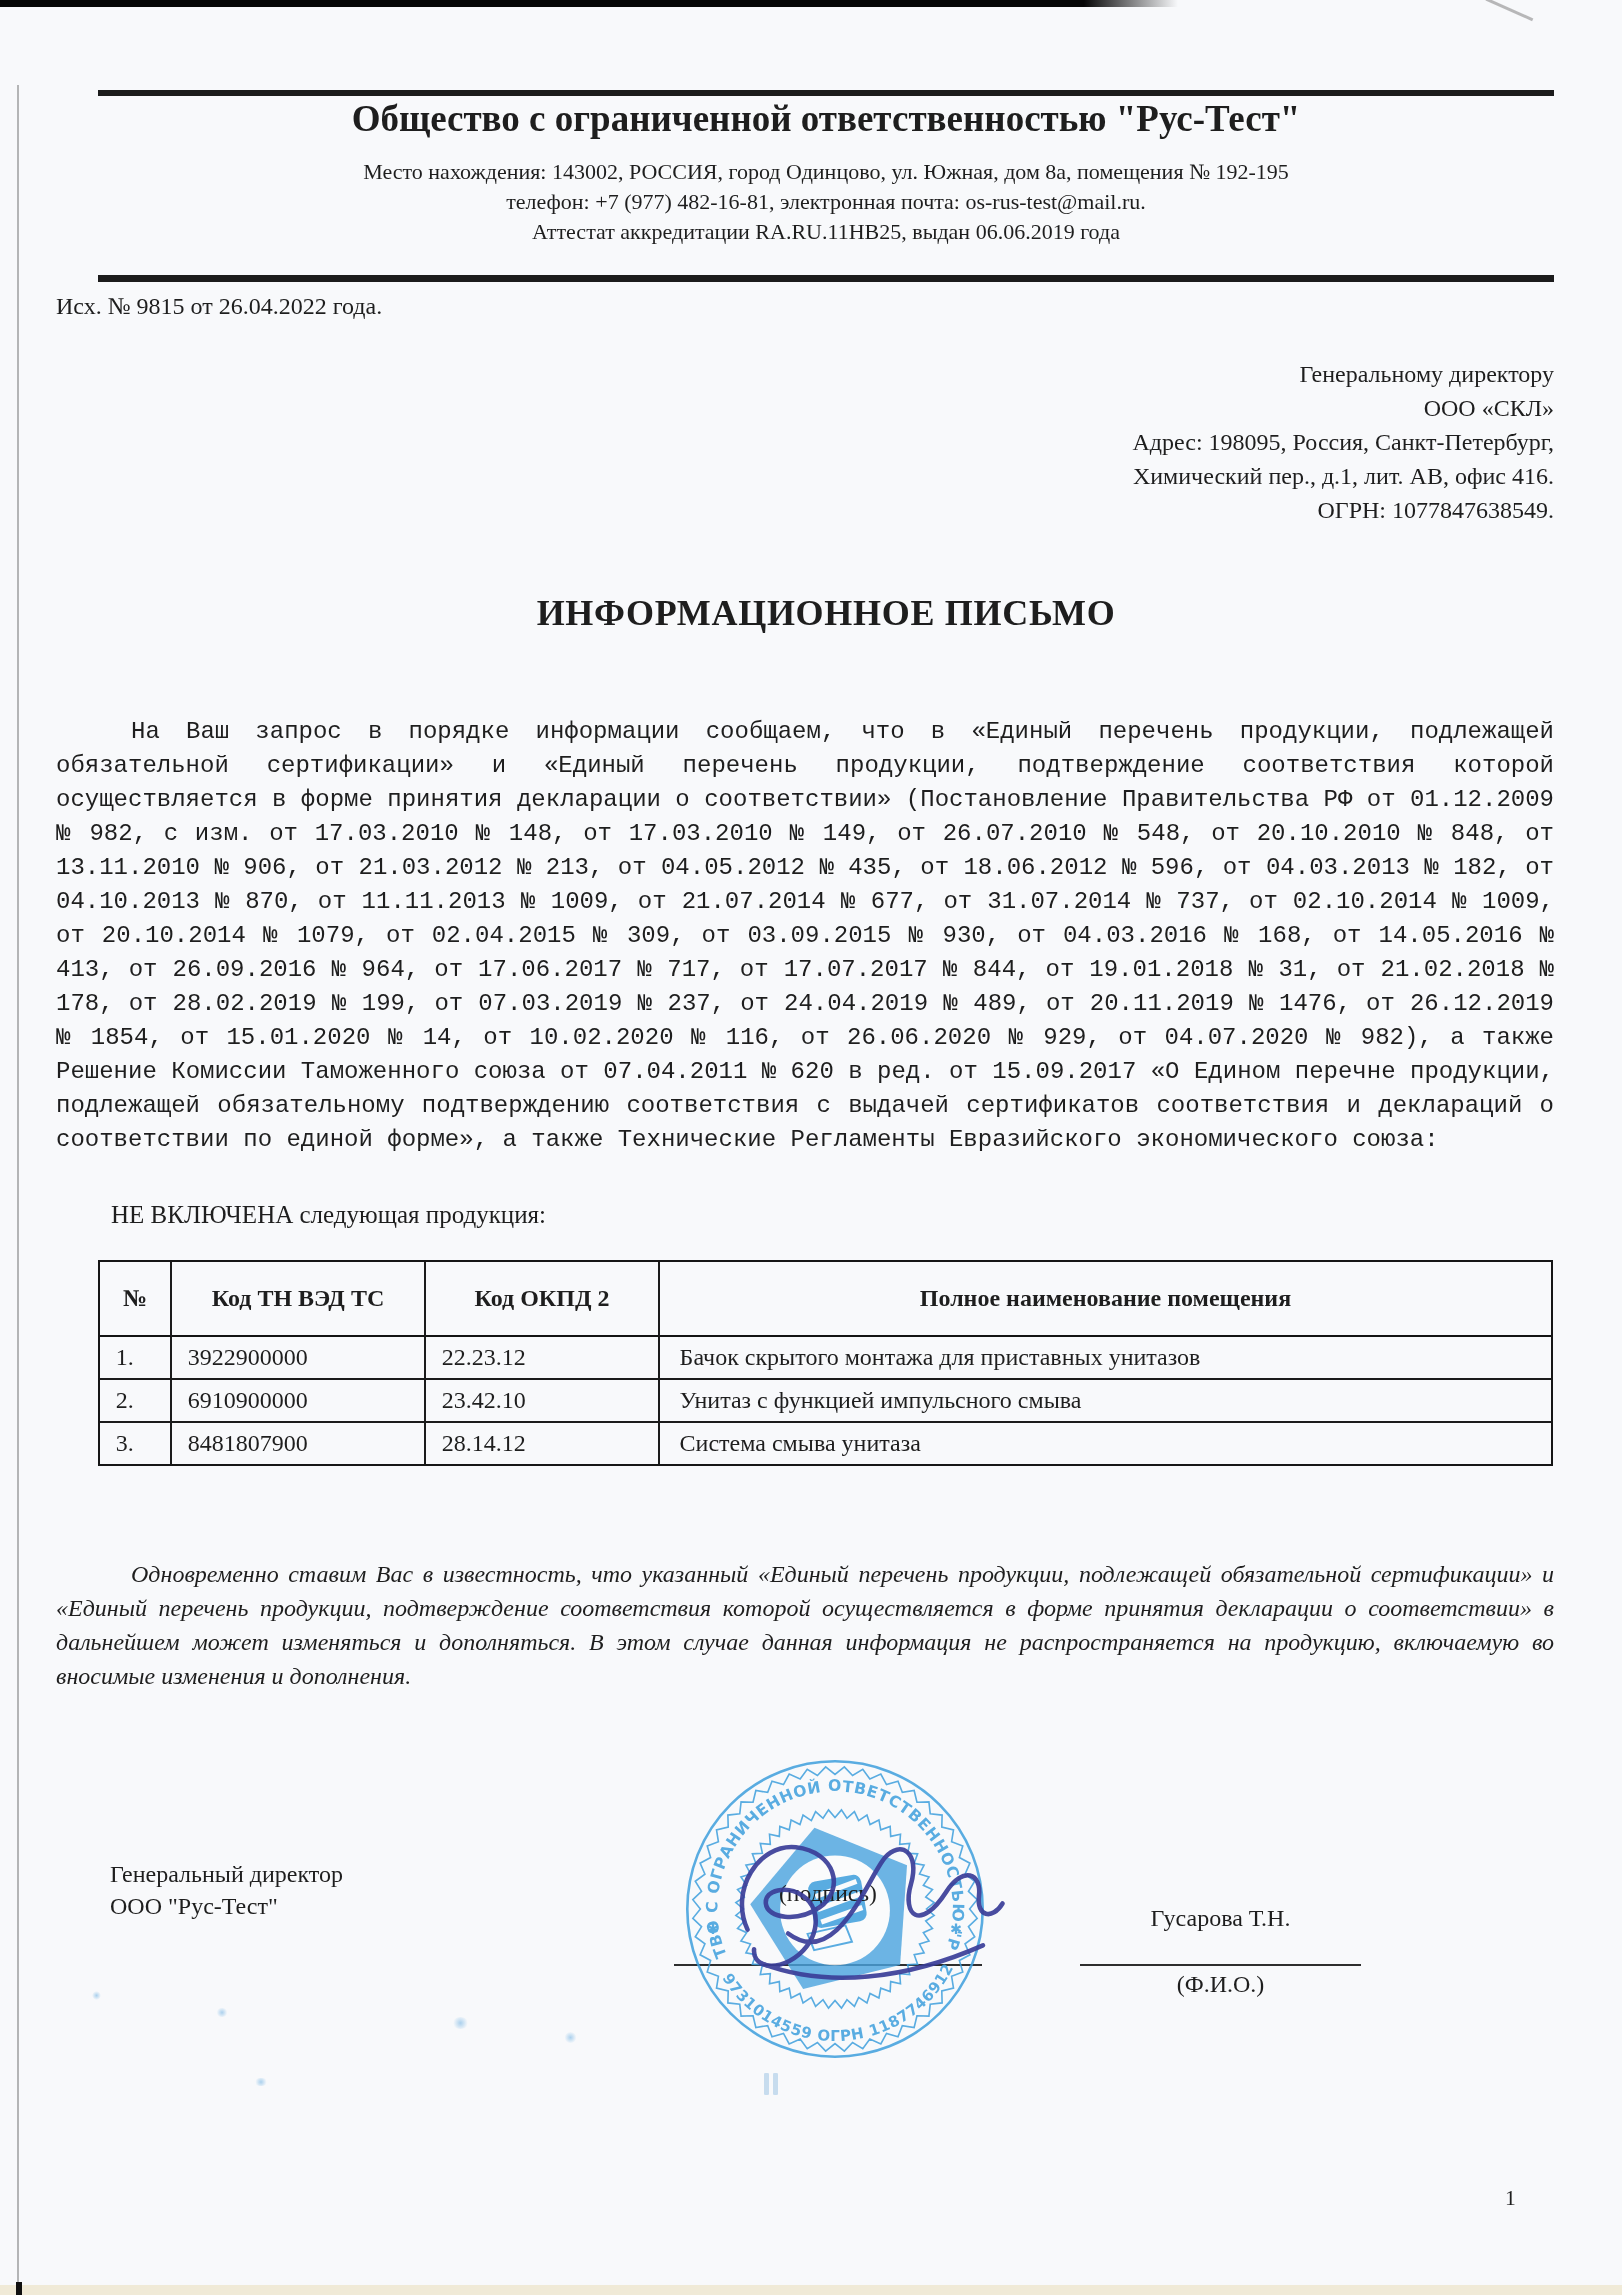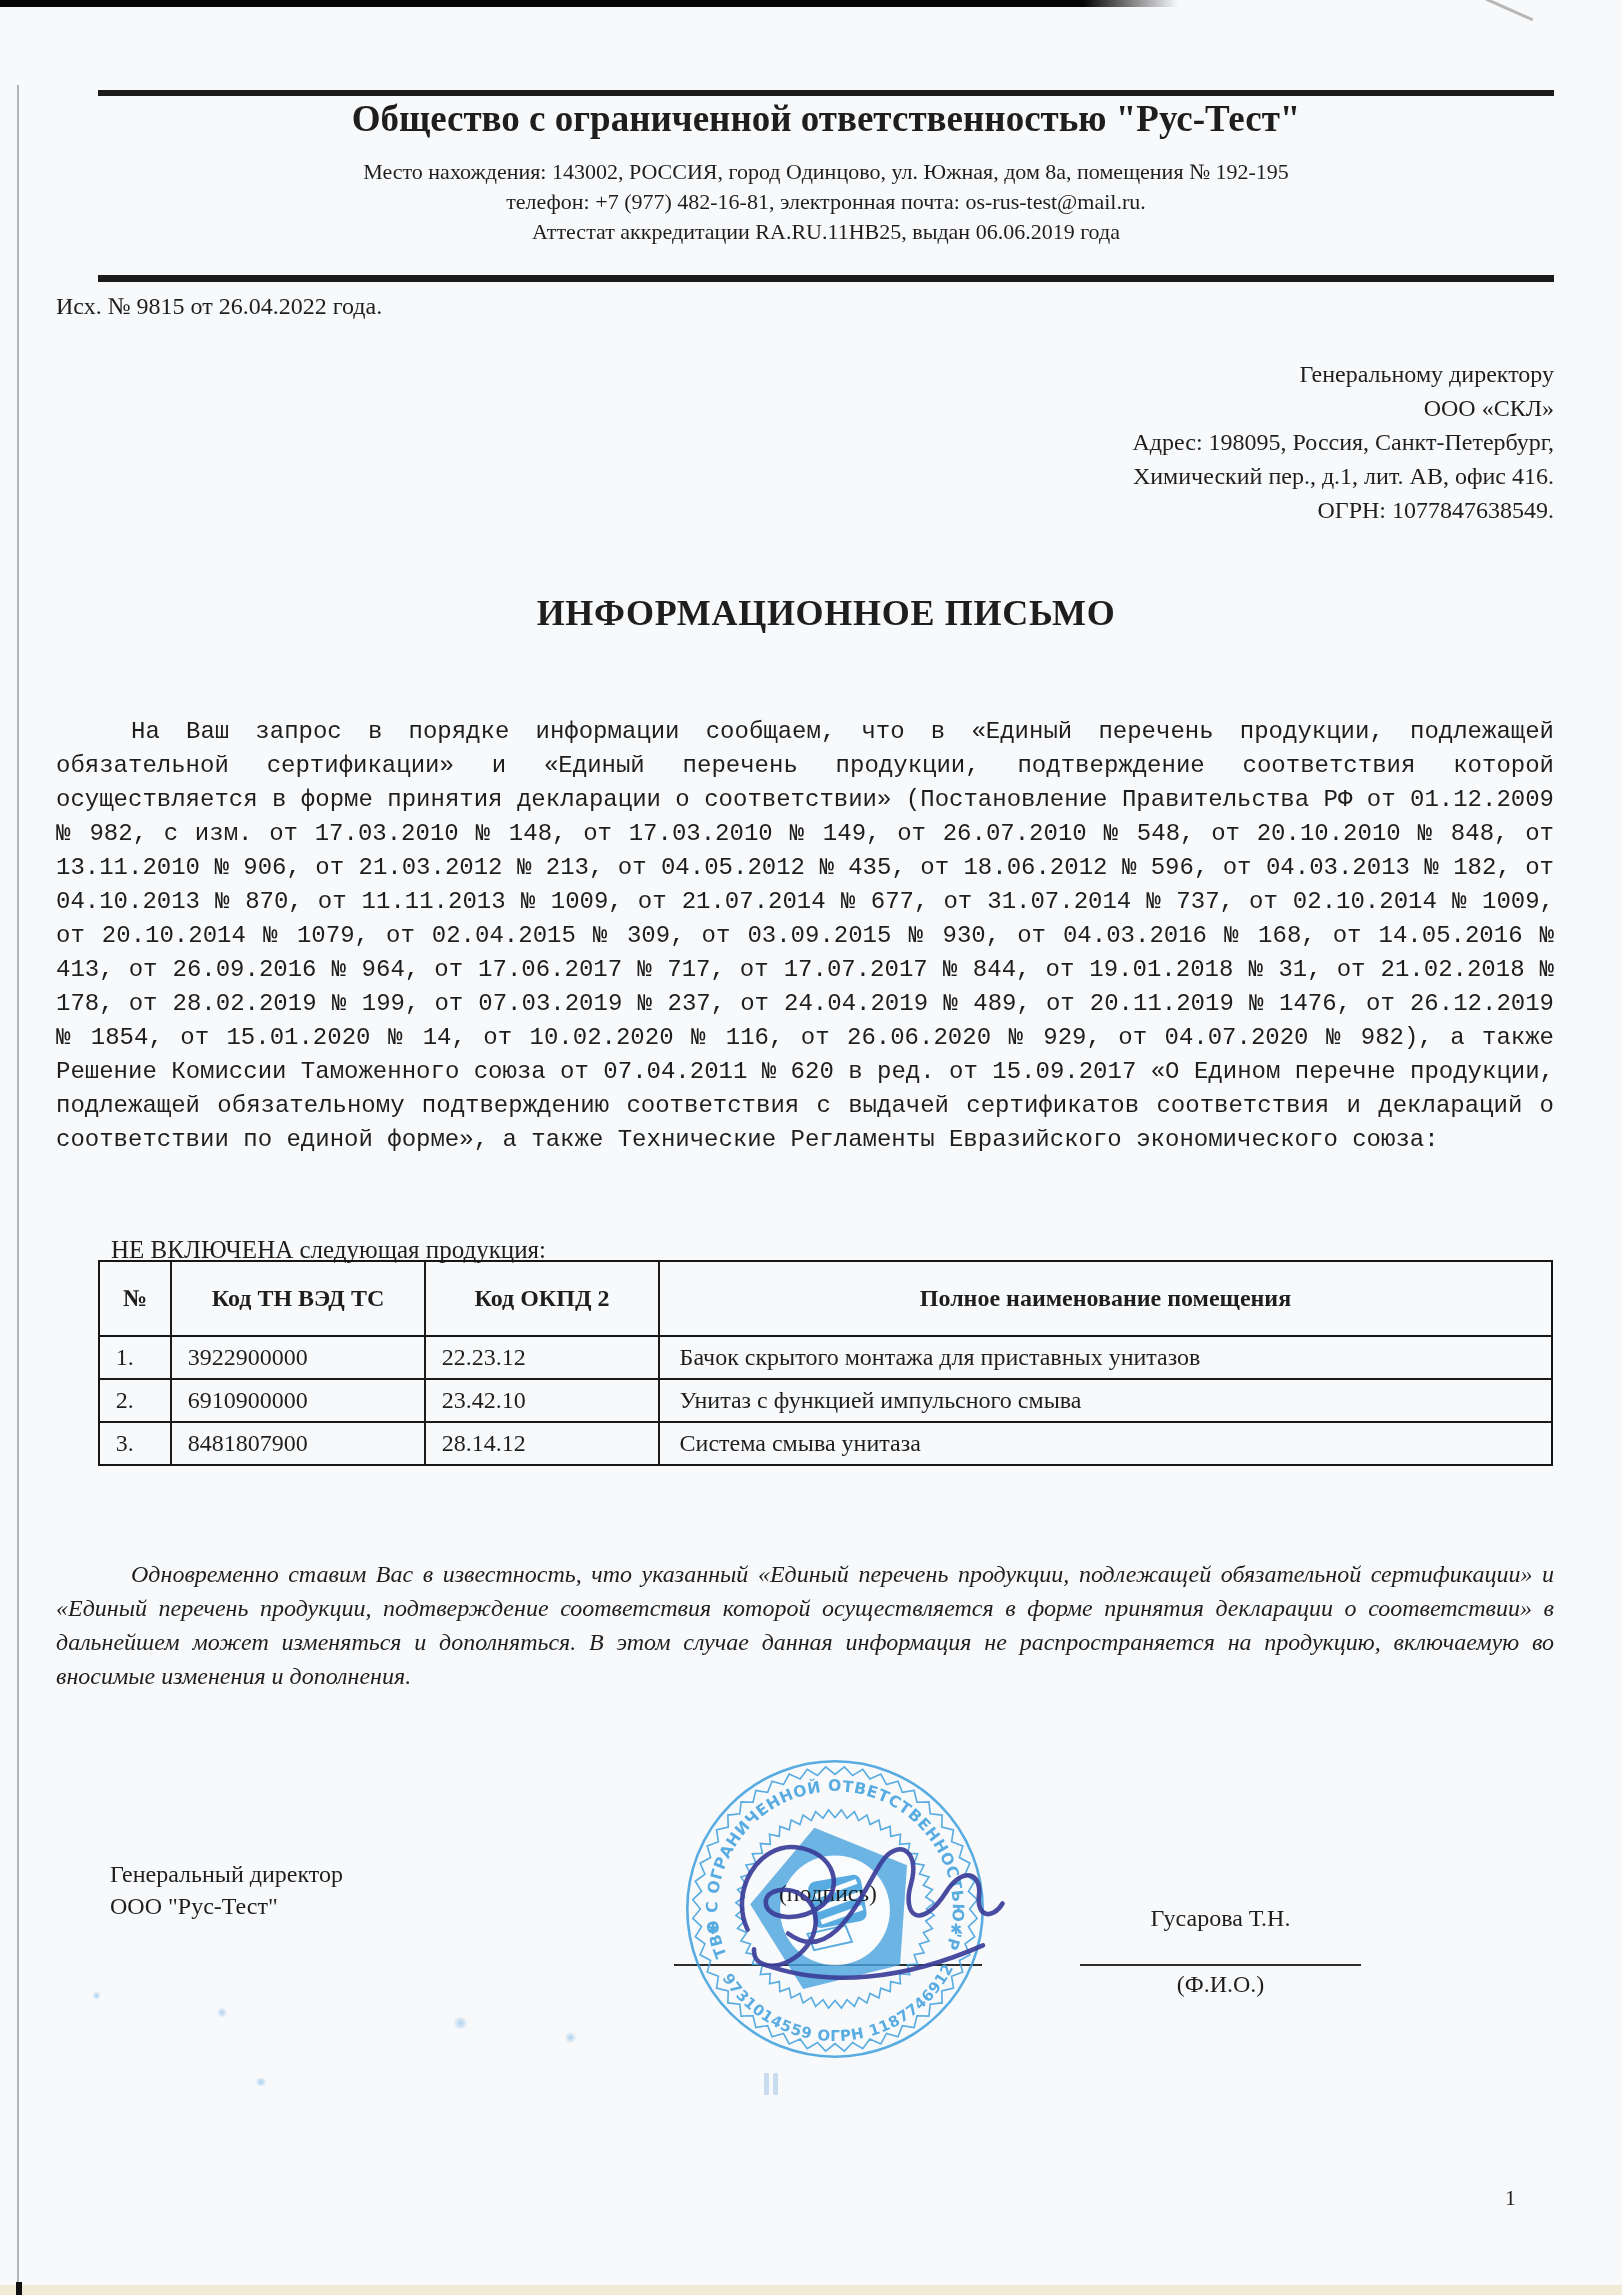--- a/index.html
+++ b/index.html
@@ -25,21 +25,21 @@
   .rule2{left:98px;top:275px;width:1456px;height:6.5px;}
   .org-title{left:98px;top:97px;width:1456px;text-align:center;
     font-size:37px;font-weight:bold;letter-spacing:0;}
   .lh-lines{left:98px;top:157px;width:1456px;text-align:center;font-size:22px;line-height:30px;}
   .ref-line{left:56px;top:293px;font-size:24px;}
   .recipient{right:69px;top:357px;text-align:right;font-size:24px;line-height:34px;}
   .letter-title{left:98px;top:592px;width:1456px;text-align:center;font-size:36px;font-weight:bold;letter-spacing:0.7px;}
   .para{left:56px;width:1498px;font-size:24px;line-height:34px;text-align:justify;text-indent:75px;}
   .p1{top:715px;font-family:Liberation Mono, monospace;}
   .p2{top:1557px;font-style:italic;}
-  .not-included{left:111px;top:1236px;font-size:25px;}
+  .not-included{left:111px;top:1201px;font-size:25px;}
   
   .ptable{left:98px;top:1260px;width:1451px;border:2.6px solid #161616;display:grid;
     grid-template-columns:72px 254px 234px 1fr;background:transparent;}
   .cell{border-right:2px solid #1b1b1b;border-bottom:2px solid #1b1b1b;display:flex;align-items:center;font-size:24px;}
   .cell.lastcol{border-right:none;}
   .cell.lastrow{border-bottom:none;}
   .th{height:73px;font-weight:bold;justify-content:center;text-align:center;border-bottom:2.6px solid #141414;}
   .td{height:41px;padding-left:15.7px;}
   .td.namecol{padding-left:19.6px;}
   

